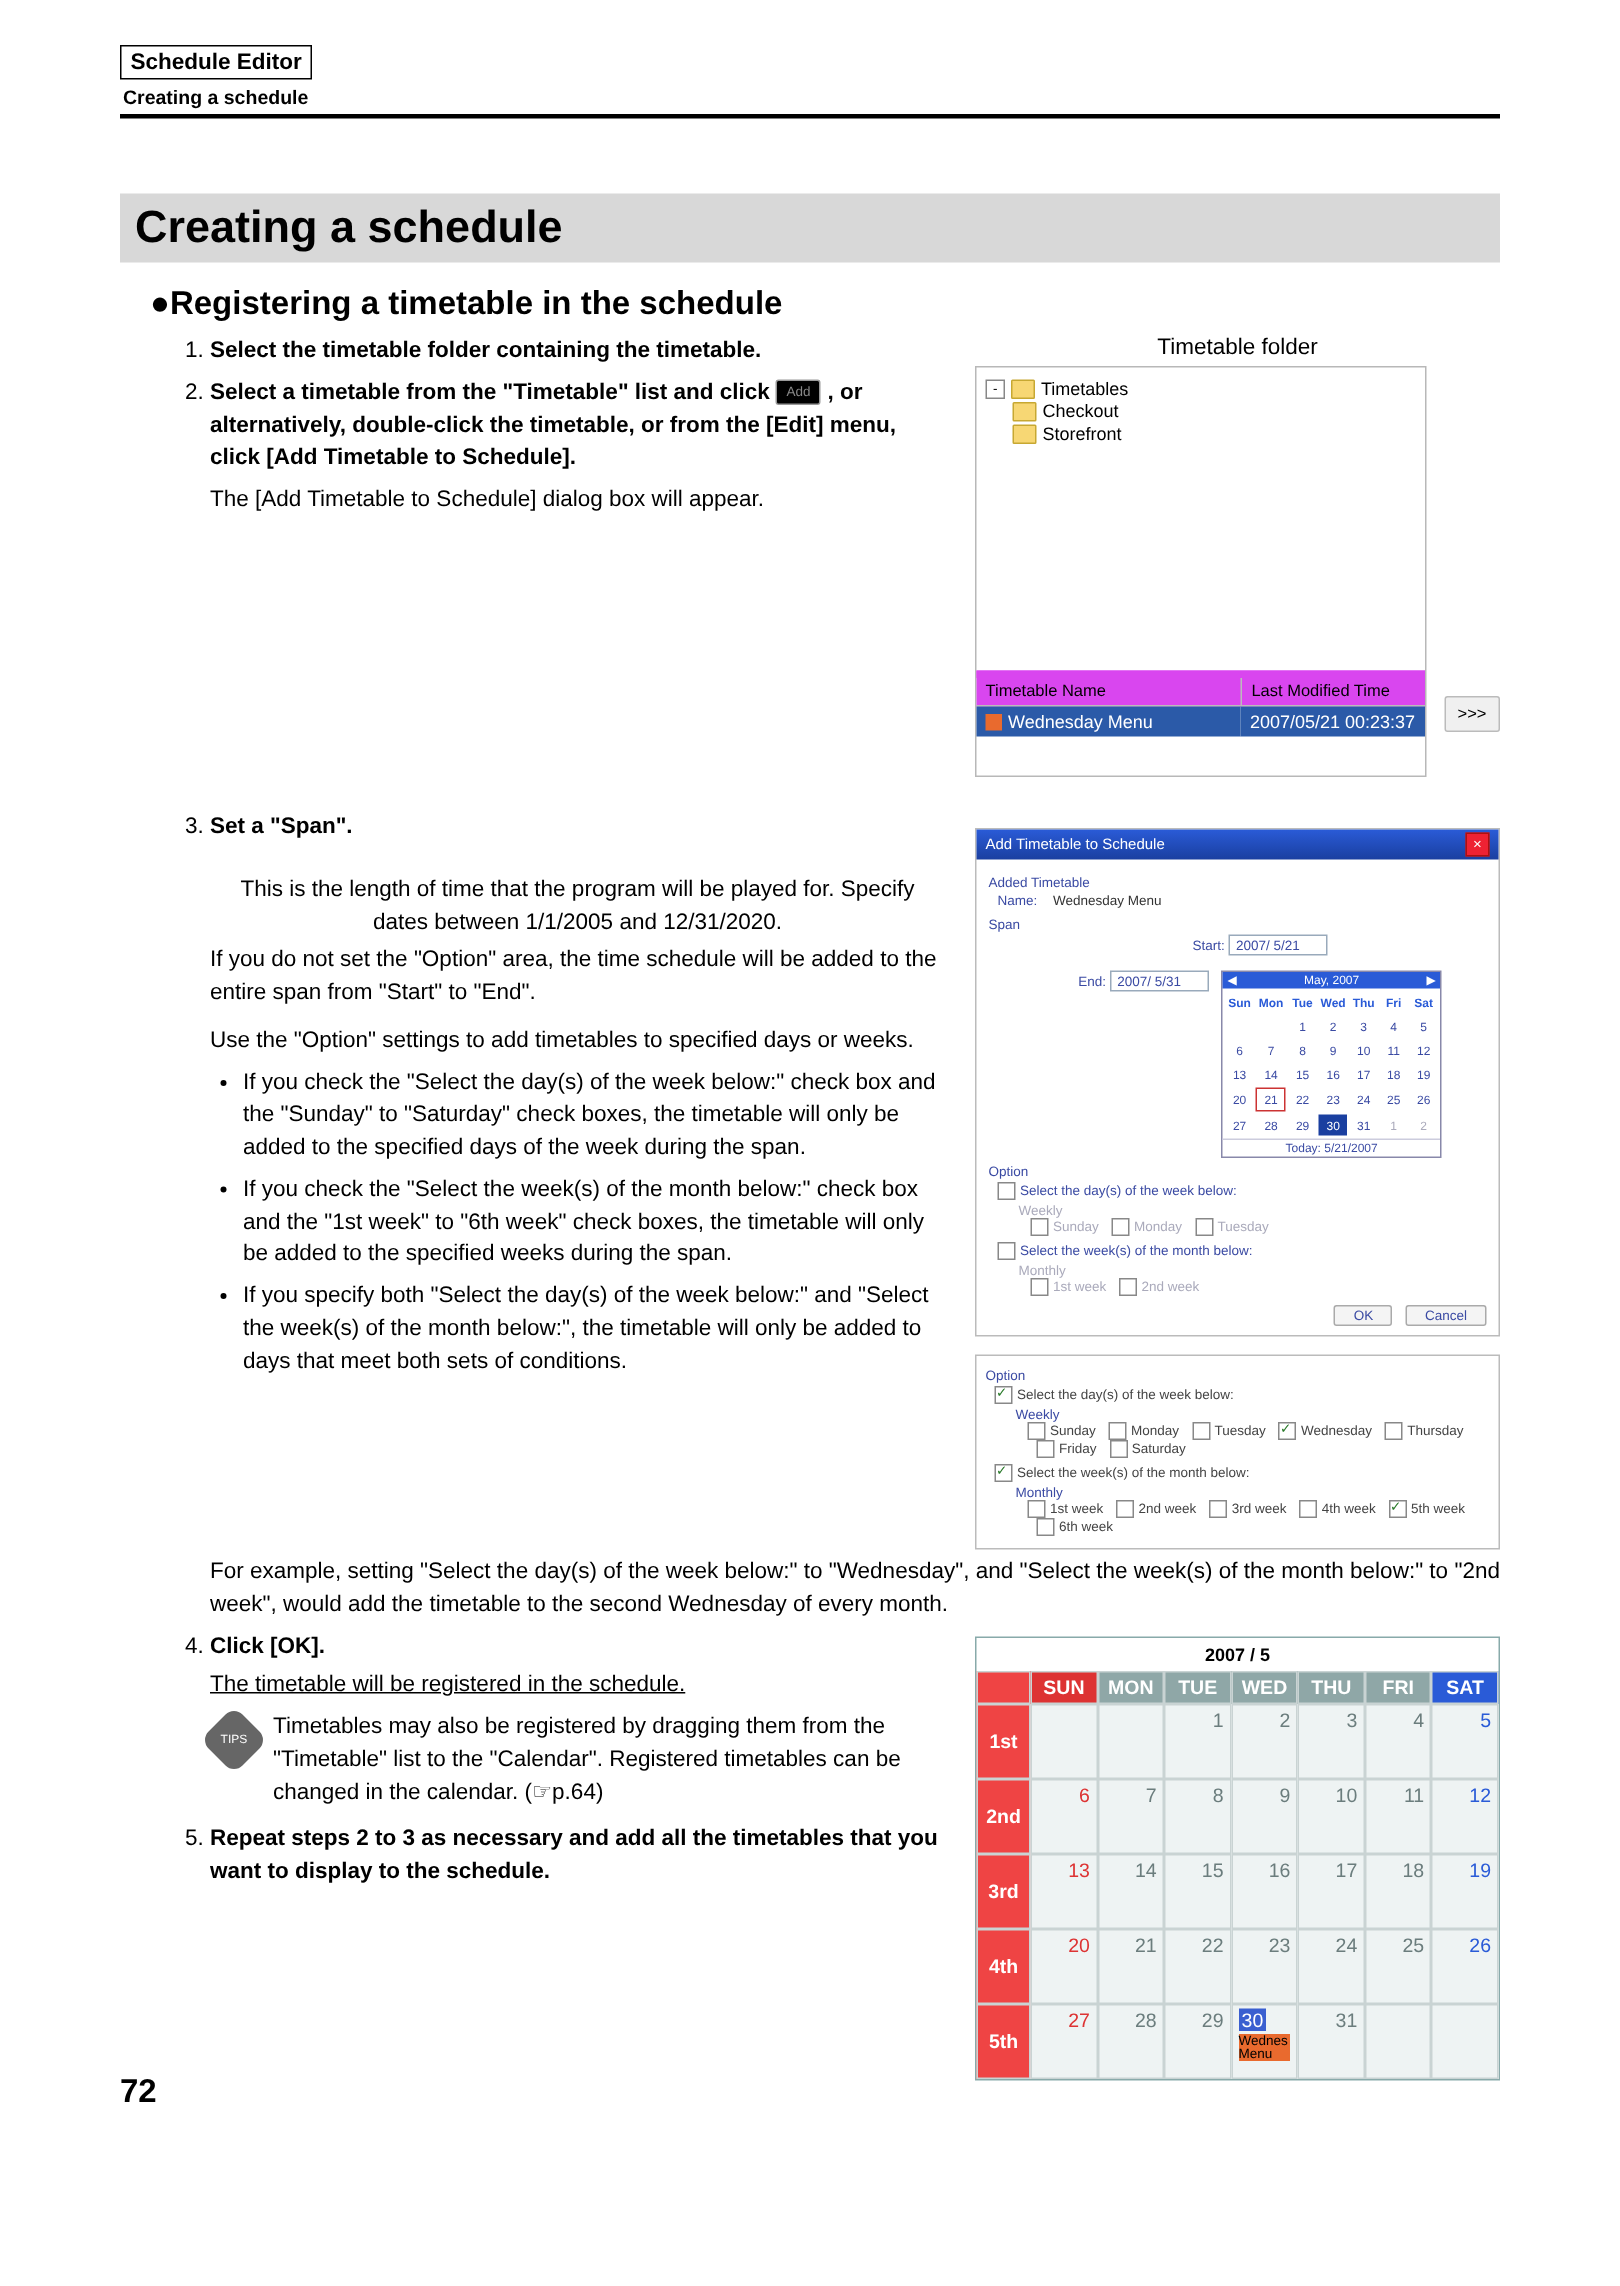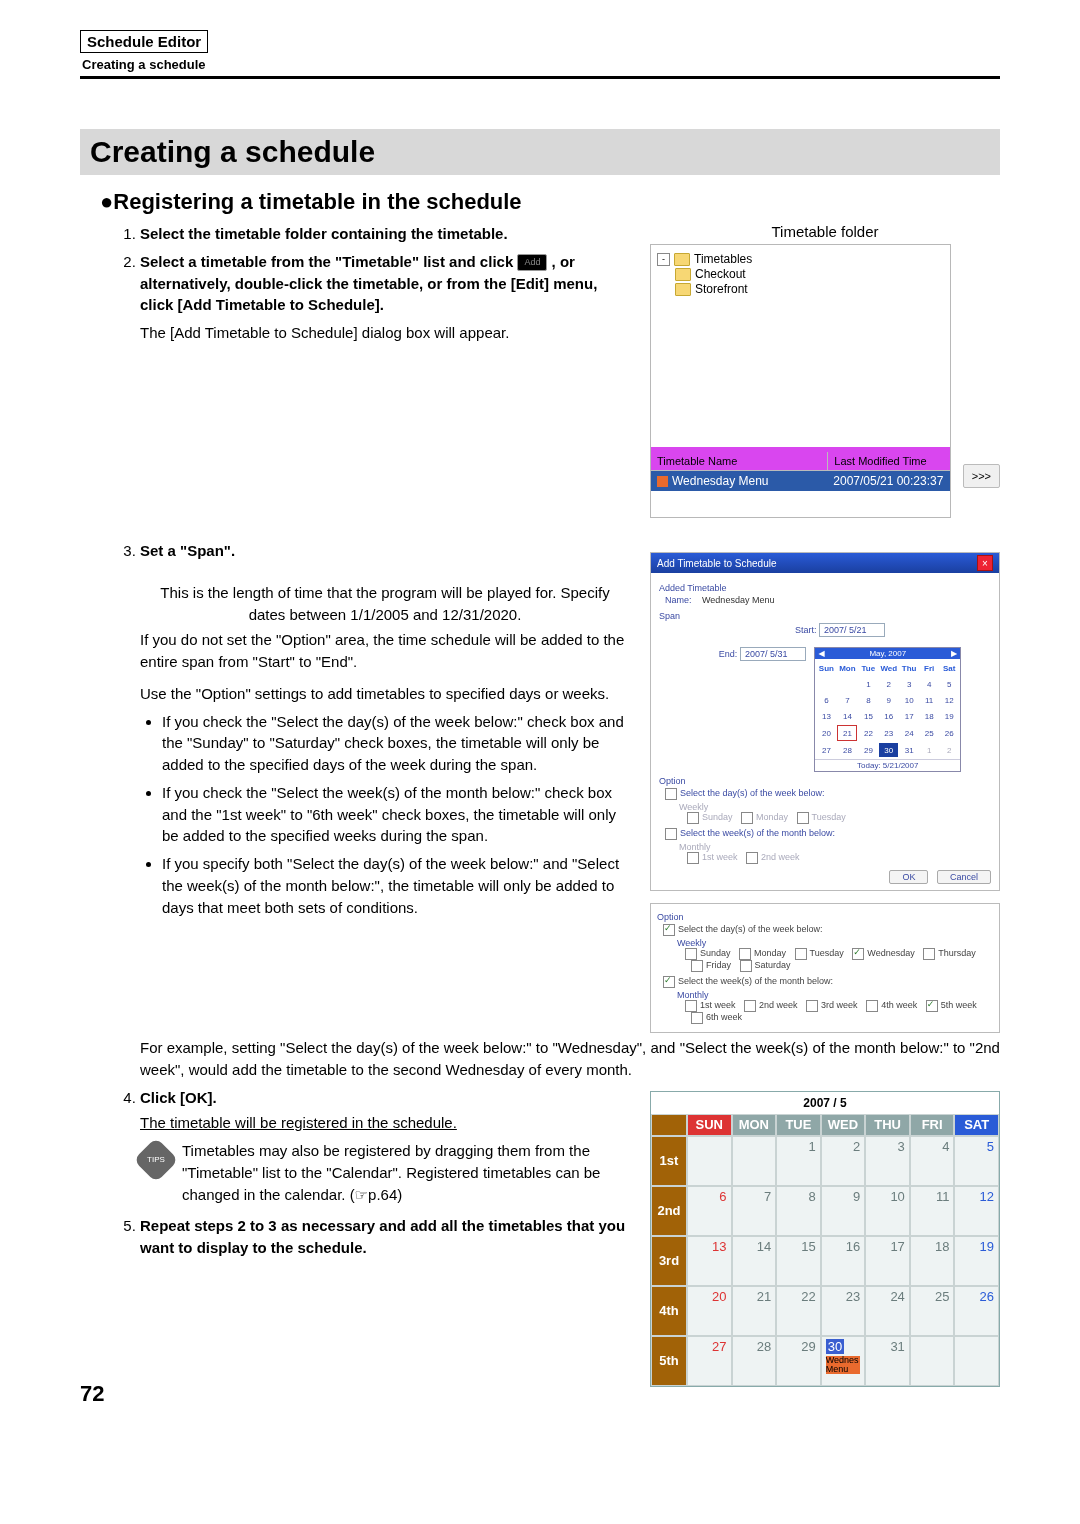--- a/index.html
+++ b/index.html
@@ -138,21 +138,21 @@
   .chk.checked::after{content:"✓";color:#2a7a2a;font-size:9px;position:relative;top:-2px;left:0;}
   .dim{color:#aab;}
   .btn-sm{border:1px solid #aaa;background:#f4f4f4;padding:1px 12px;font-size:9px;border-radius:2px;display:inline-block;}
   .right3-row{padding:4px 6px;}
   
   .cal-month{border:1px solid #8aa;font-size:12px;margin-top:4px;}
   .cal-month-title{text-align:center;font-weight:bold;padding:4px 0;}
   .cal-grid{display:grid;grid-template-columns:36px repeat(7,1fr);}
   .cal-cell{border:0.5px solid #c9d3d3;height:50px;display:flex;align-items:flex-start;justify-content:flex-end;padding:2px 4px;box-sizing:border-box;font-size:13px;}
   .cal-dowrow .cal-cell{height:22px;align-items:center;justify-content:center;font-weight:bold;color:#fff;}
-  .cal-rowlabel{background:#a16207;color:#fff;font-weight:bold;align-items:center;justify-content:center;}
+  .cal-rowlabel{background:#ef4444;color:#fff;font-weight:bold;align-items:center;justify-content:center;}
   .dow-sun{background:#d33;}
   .dow-sat{background:#2a5bd7;}
   .dow-wk{background:#8fa7a7;}
   .daycell{background:#eef3f3;color:#6b7d7d;}
   .daycell.sun{color:#d33;}
   .daycell.sat{color:#2a5bd7;}
   .daycell.empty{background:#eef3f3;}
   .wed-entry{
     background:#e96a2e;color:#000;font-size:9px;line-height:1;text-align:left;display:block;margin-top:2px;
   }

